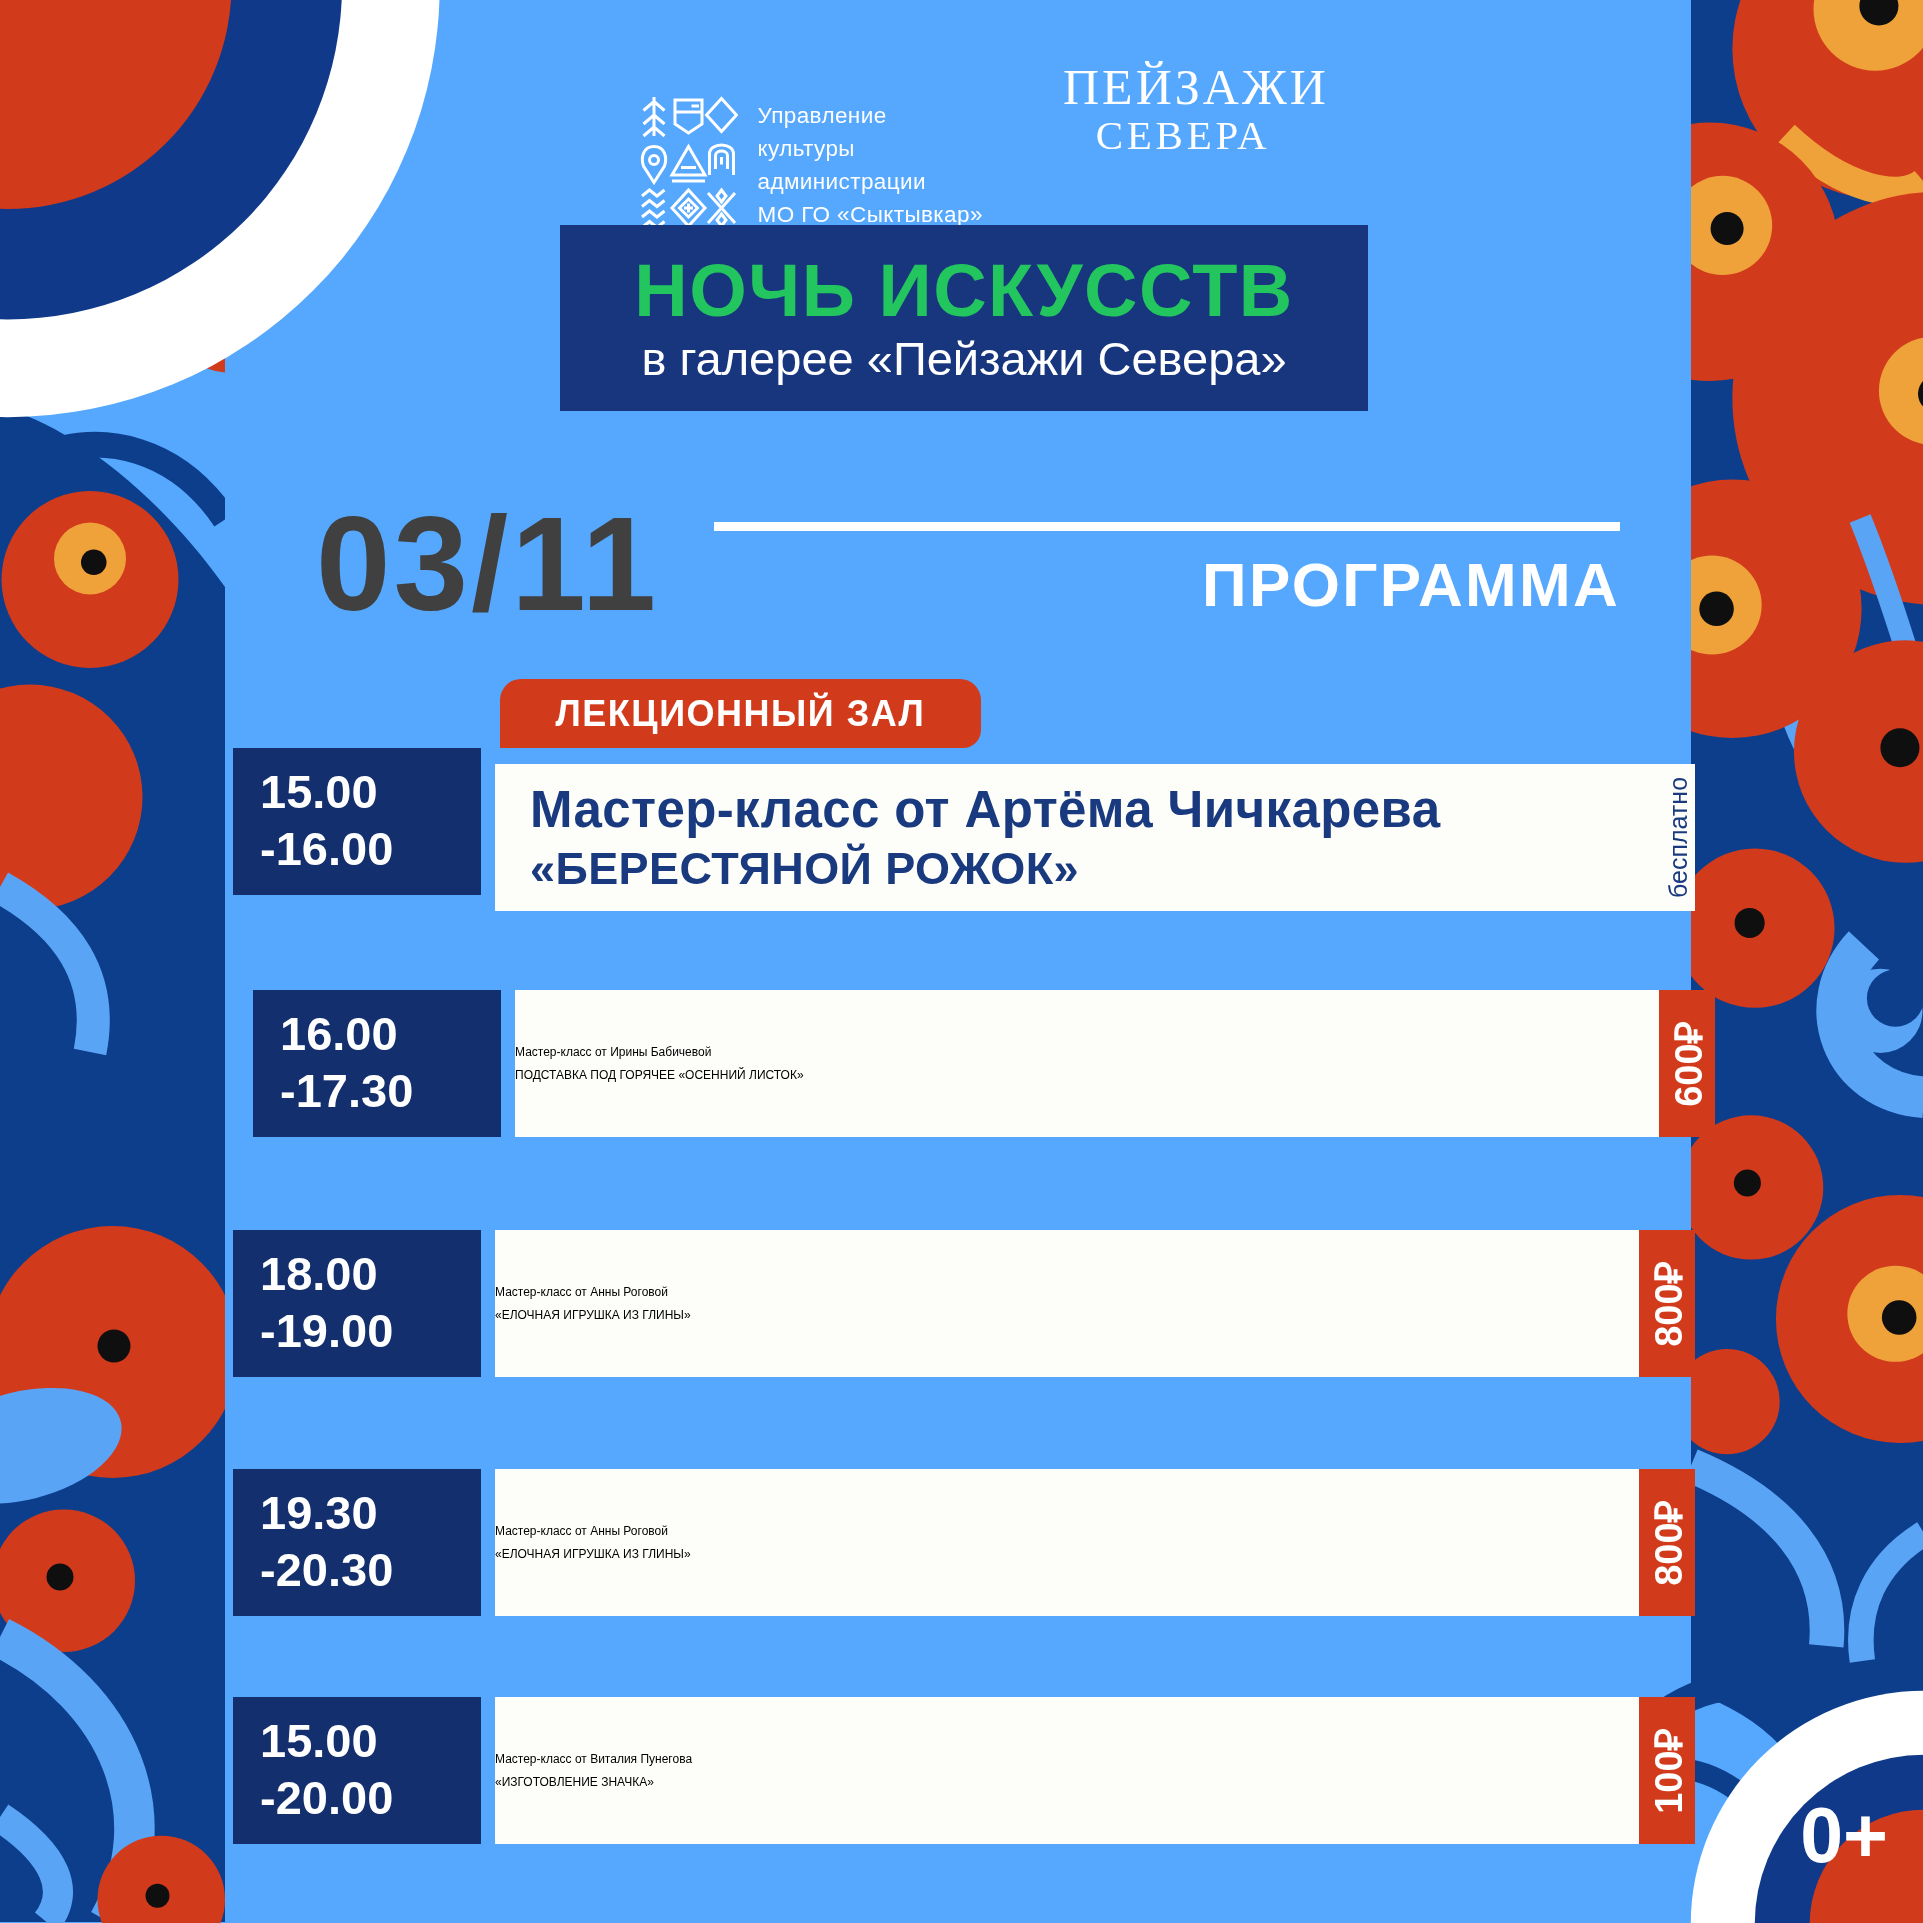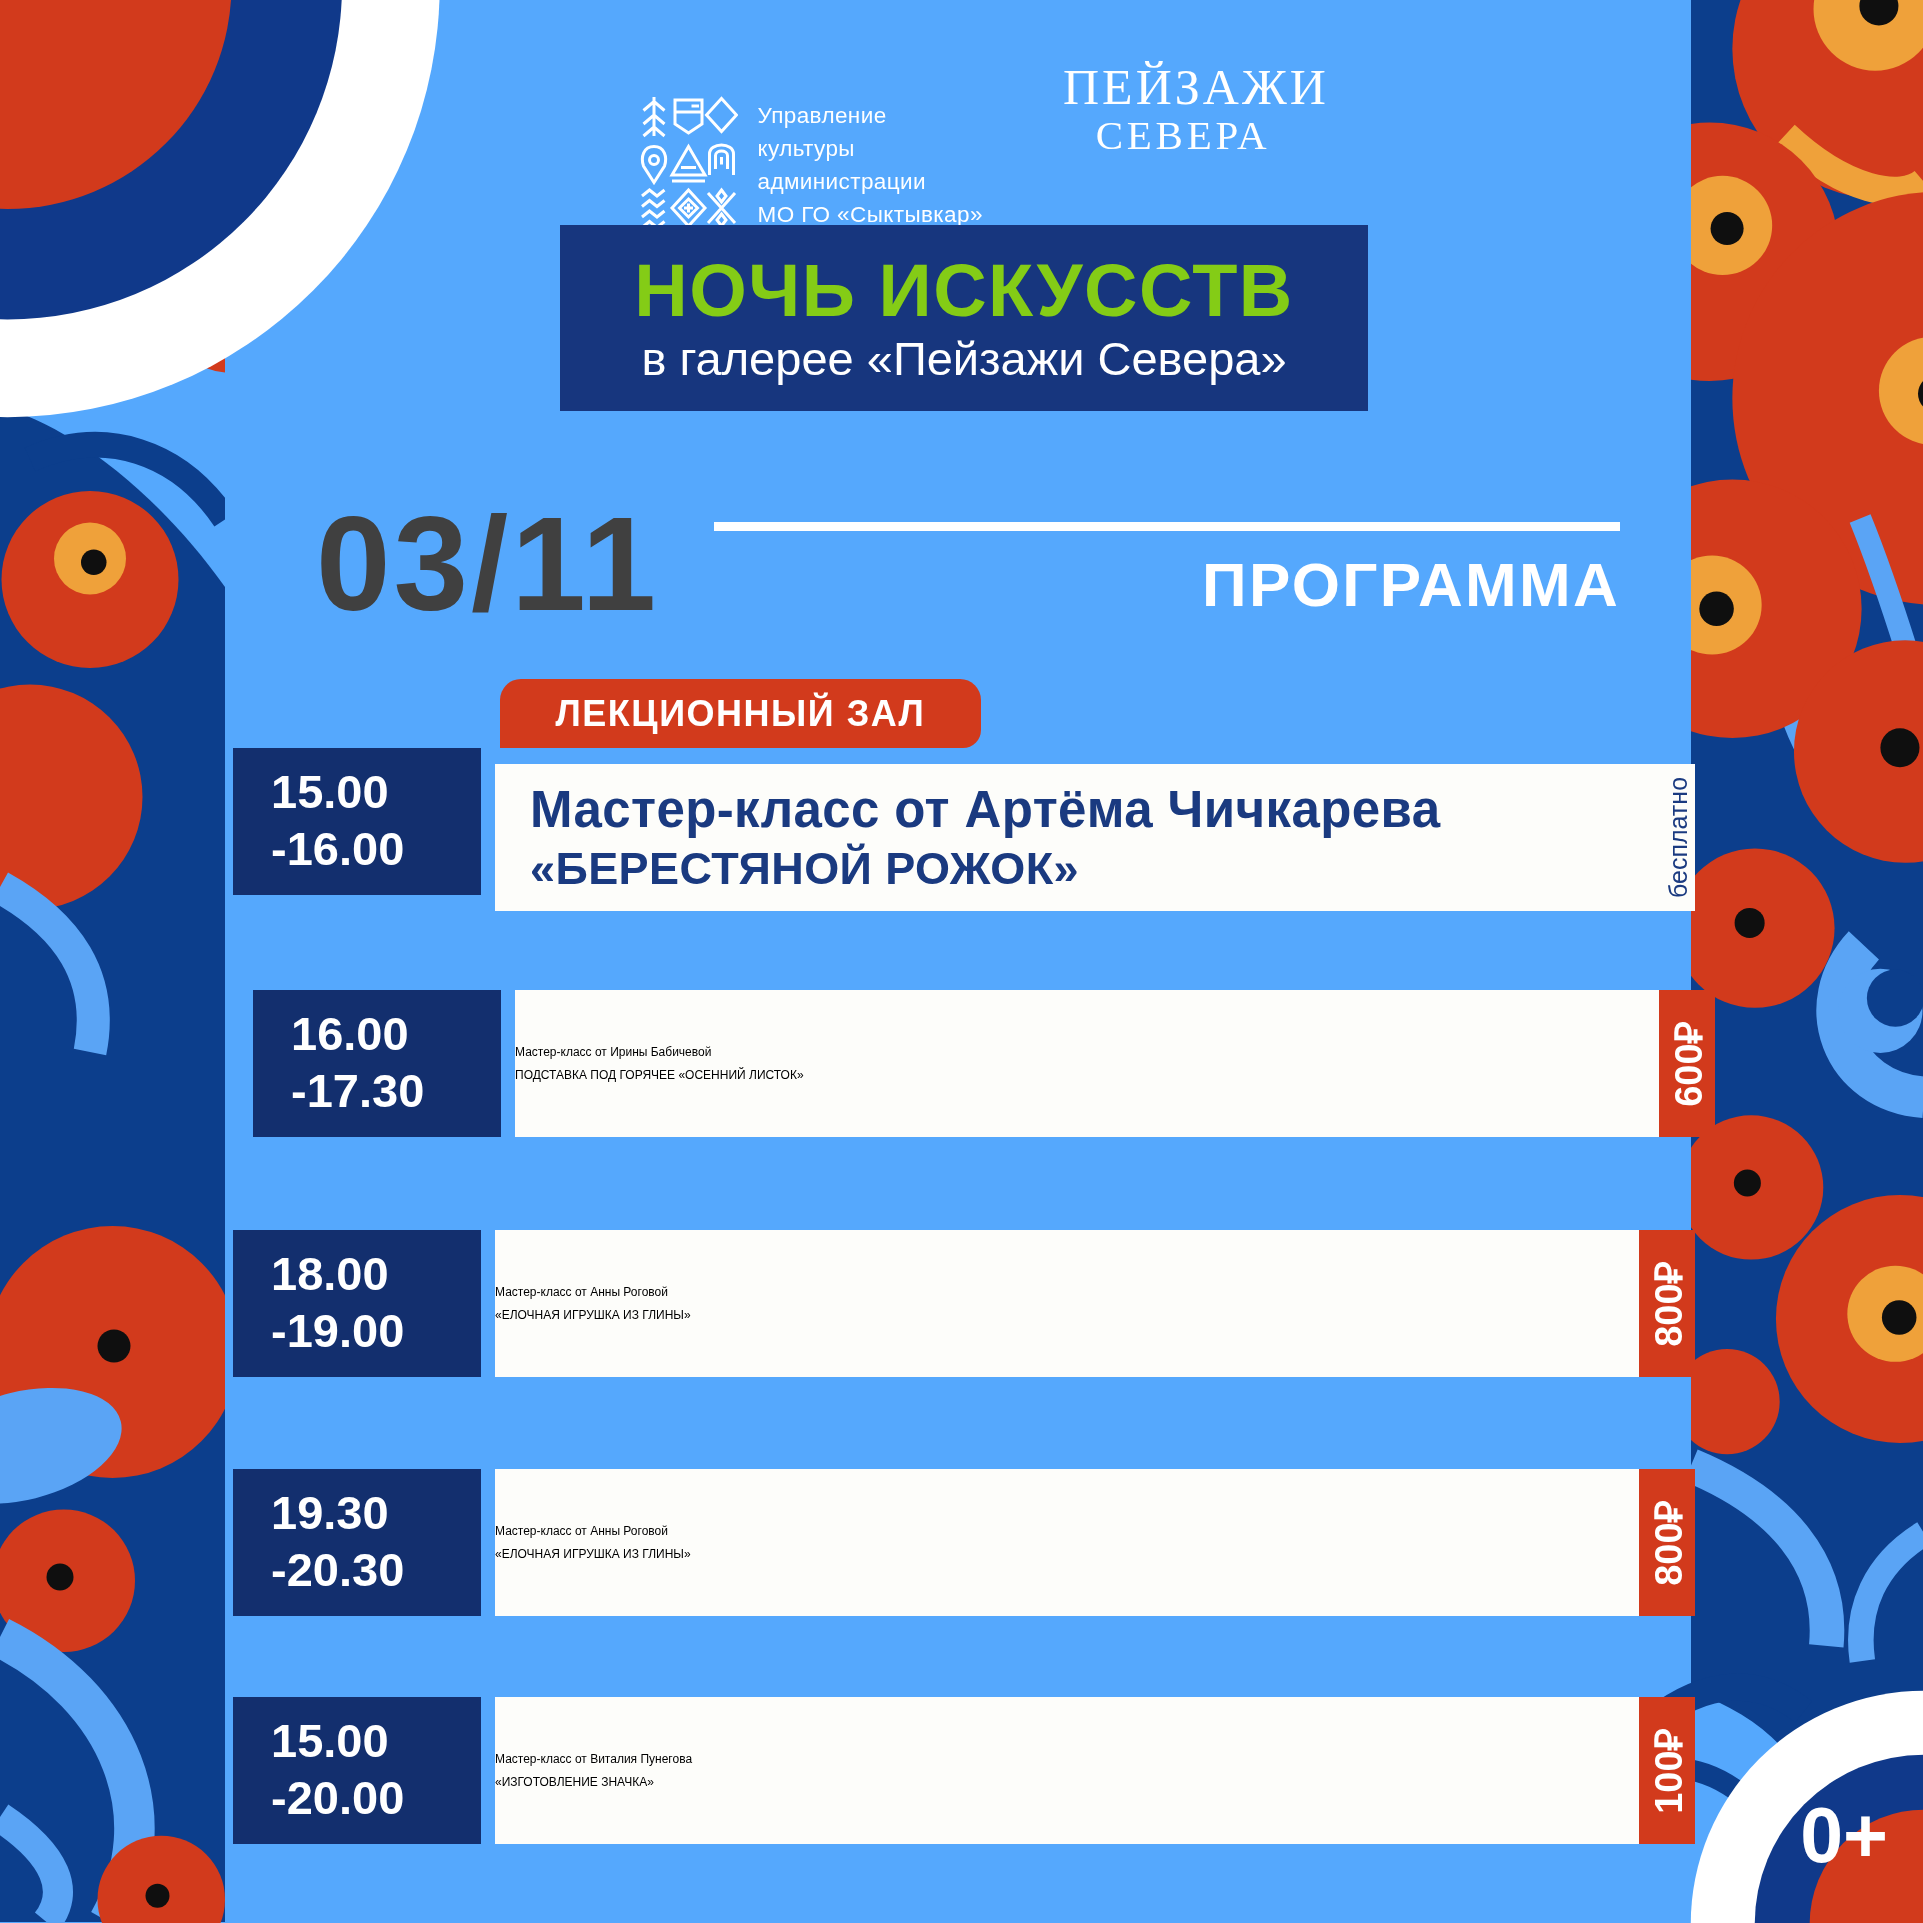--- a/index.html
+++ b/index.html
@@ -18,40 +18,40 @@
   .org-logo{position:absolute;left:639px;top:94px;display:flex;gap:19.5px;z-index:3;}
   .org-lines{color:#ffffff;font-size:22.5px;line-height:33px;font-weight:400;letter-spacing:0.4px;padding-top:4.5px;}
   .gallery-logo{position:absolute;left:1063px;top:60px;width:240px;text-align:center;color:#ffffff;
     font-family:"Liberation Serif",serif;z-index:3;}
   .gallery-logo .gl1{font-size:50px;letter-spacing:3px;line-height:54px;}
   .gallery-logo .gl2{font-size:41px;letter-spacing:3.8px;line-height:42px;}
 
   
   .banner{position:absolute;left:560px;top:225px;width:808px;height:186px;background:#17367e;
     display:flex;flex-direction:column;align-items:center;justify-content:center;gap:7.5px;z-index:3;}
-  .banner .b-title{color:#84cc16;font-size:74px;font-weight:700;letter-spacing:1.5px;line-height:75px;}
+  .banner .b-title{color:#22c55e;font-size:74px;font-weight:700;letter-spacing:1.5px;line-height:75px;}
   .banner .b-sub{color:#ffffff;font-size:47px;font-weight:400;line-height:48px;}
 
   
   .date-block{position:absolute;left:316px;top:492px;color:#404040;font-size:134px;font-weight:700;
     letter-spacing:3px;line-height:143px;z-index:3;}
   .prog-line{position:absolute;left:714px;top:522px;width:906px;height:9px;background:#ffffff;z-index:3;}
   .prog-label{position:absolute;top:549px;left:714px;width:906px;text-align:right;color:#ffffff;
     font-size:62px;font-weight:700;letter-spacing:2.3px;z-index:3;}
 
   
   .hall-badge{position:absolute;left:500px;top:679px;width:481px;height:69px;background:#d23a1c;
     border-radius:21px 21px 18px 0;display:flex;align-items:center;justify-content:center;z-index:4;}
   .hall-badge span{color:#ffffff;font-size:36px;font-weight:700;letter-spacing:1.5px;}
 
   
   .row{position:absolute;left:233px;width:1462px;height:147px;z-index:3;}
   .r0{top:748px;}.r1{top:990px;margin-left:20px;}.r2{top:1230px;}.r3{top:1469px;border-radius:20px;}.r4{top:1697px;}
   .timebox{position:absolute;left:0;top:0;width:248px;height:147px;background:#132f6e;color:#ffffff;
-    font-size:47px;font-weight:700;line-height:57px;padding:15px 0 0 38px;box-sizing:border-box;}
+    font-size:47px;font-weight:700;line-height:57px;padding:15px 0 0 27px;box-sizing:border-box;}
   .card{position:absolute;left:262px;top:16px;width:1200px;height:147px;background:#fdfdfa;
     display:flex;flex-direction:column;justify-content:center;gap:9px;padding-left:35px;box-sizing:border-box;}
   .card .t1{color:#1a3a80;font-size:51px;font-weight:700;line-height:53px;letter-spacing:0.4px;}
   .card .t2{color:#1a3a80;font-size:45px;font-weight:700;line-height:47px;letter-spacing:0.4px;}
   .price-plain{position:absolute;right:-13.5px;top:0;height:147px;width:60px;display:flex;
     align-items:center;justify-content:center;}
   .price-plain span{transform:rotate(-90deg);white-space:nowrap;color:#1a3a80;font-size:25px;font-weight:400;}
   .price-tag{position:absolute;right:-56px;top:0;width:56px;height:147px;background:#d23a1c;
     display:flex;align-items:center;justify-content:center;}
   .price-tag span{transform:rotate(-90deg);white-space:nowrap;color:#ffffff;font-size:38px;font-weight:700;}

